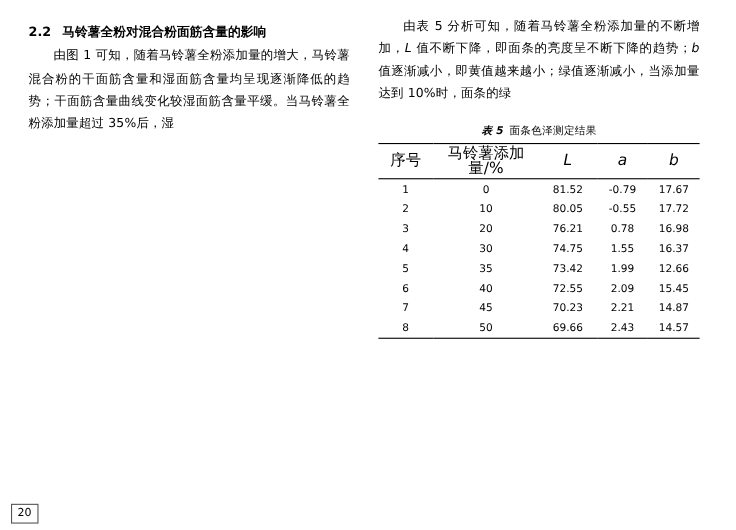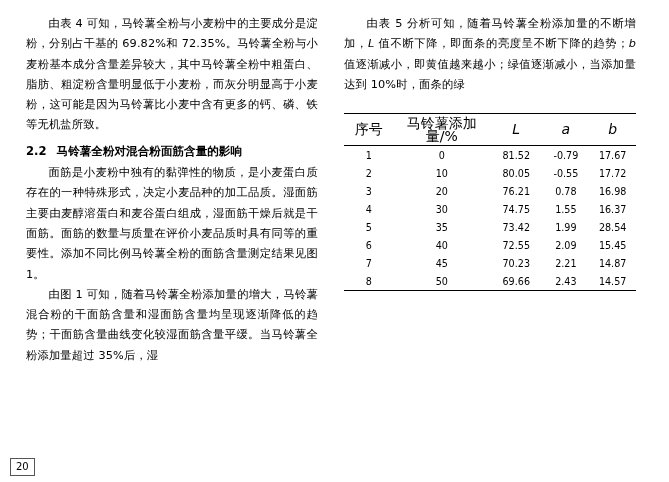--- a/index.html
+++ b/index.html
@@ -113,37 +113,38 @@
     background: #fff;
   }
 </style>
 </head>
 <body>
 
 <div class="page">
   <div class="columns">
 
     <div class="col">
-      <p class="body-text indent">由表 4 可知，马铃薯全粉与小麦粉中的主要成分是淀粉，分别占干基的 69.82%和 72.35%。马铃薯全粉与小麦粉基本成分含量差异较大，其中马铃薯全粉中粗蛋白、脂肪、粗淀粉含量明显低于小麦粉，而灰分明显高于小麦粉，这可能是因为马铃薯比小麦中含有更多的钙、磷、铁等无机盐所致。</p>
 
       <div class="section-head">
         <span class="section-num">2.2</span>
         <span class="section-title">马铃薯全粉对混合粉面筋含量的影响</span>
       </div>
 
-      <p class="body-text indent">面筋是小麦粉中独有的黏弹性的物质，是小麦蛋白质存在的一种特殊形式，决定小麦品种的加工品质。湿面筋主要由麦醇溶蛋白和麦谷蛋白组成，湿面筋干燥后就是干面筋。面筋的数量与质量在评价小麦品质时具有同等的重要性。添加不同比例马铃薯全粉的面筋含量测定结果见图 1。</p>
 
       <p class="body-text indent">由图 1 可知，随着马铃薯全粉添加量的增大，马铃薯混合粉的干面筋含量和湿面筋含量均呈现逐渐降低的趋势；干面筋含量曲线变化较湿面筋含量平缓。当马铃薯全粉添加量超过 35%后，湿</p>
     </div>
 
     <div class="col">
 
       <p class="body-text indent"><span>由表 5 分析可知，随着马铃薯全粉添加量的不断增加，</span><i>L</i><span> 值不断下降，即面条的亮度呈不断下降的趋势；</span><i>b</i><span> 值逐渐减小，即黄值越来越小；绿值逐渐减小，当添加量达到 10%时，面条的绿</span></p>
 
       <div class="table-block">
+        <div class="table-caption">
+          <span class="tbl-label">表 5</span><span>面条色泽测定结果</span>
+        </div>
 
         <table class="data">
           <colgroup>
             <col class="c1">
               <col class="c2">
               <col class="c3">
               <col class="c4">
               <col class="c5">
           </colgroup>
           <thead>
@@ -182,21 +183,21 @@
               <td>30</td>
               <td>74.75</td>
               <td>1.55</td>
               <td>16.37</td>
             </tr>
             <tr>
               <td>5</td>
               <td>35</td>
               <td>73.42</td>
               <td>1.99</td>
-              <td>28.54</td>
+              <td>12.66</td>
             </tr>
             <tr>
               <td>6</td>
               <td>40</td>
               <td>72.55</td>
               <td>2.09</td>
               <td>15.45</td>
             </tr>
             <tr>
               <td>7</td>

